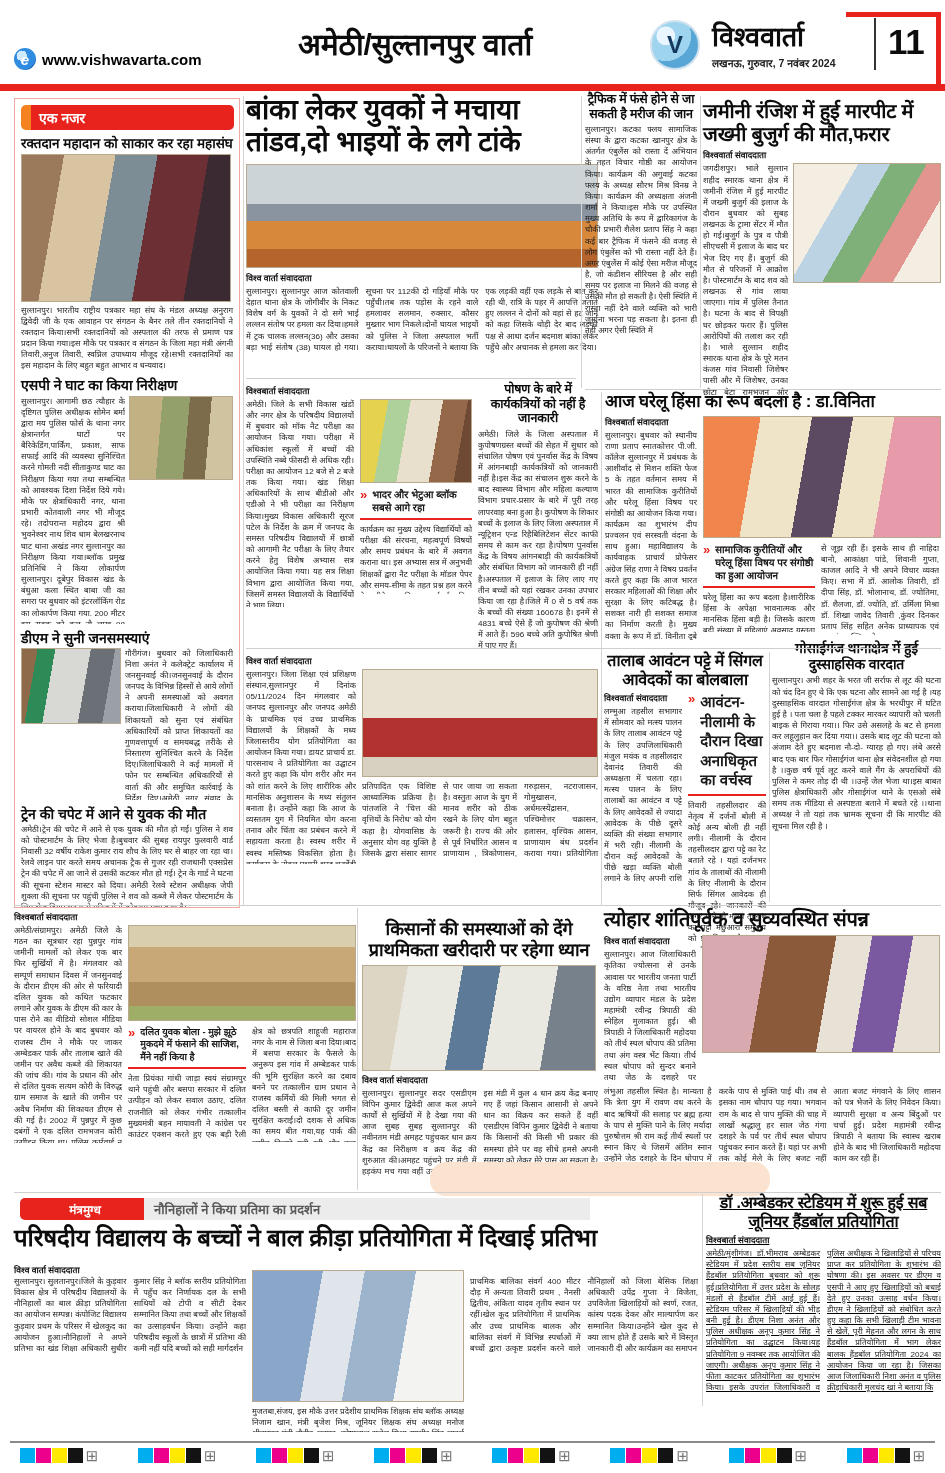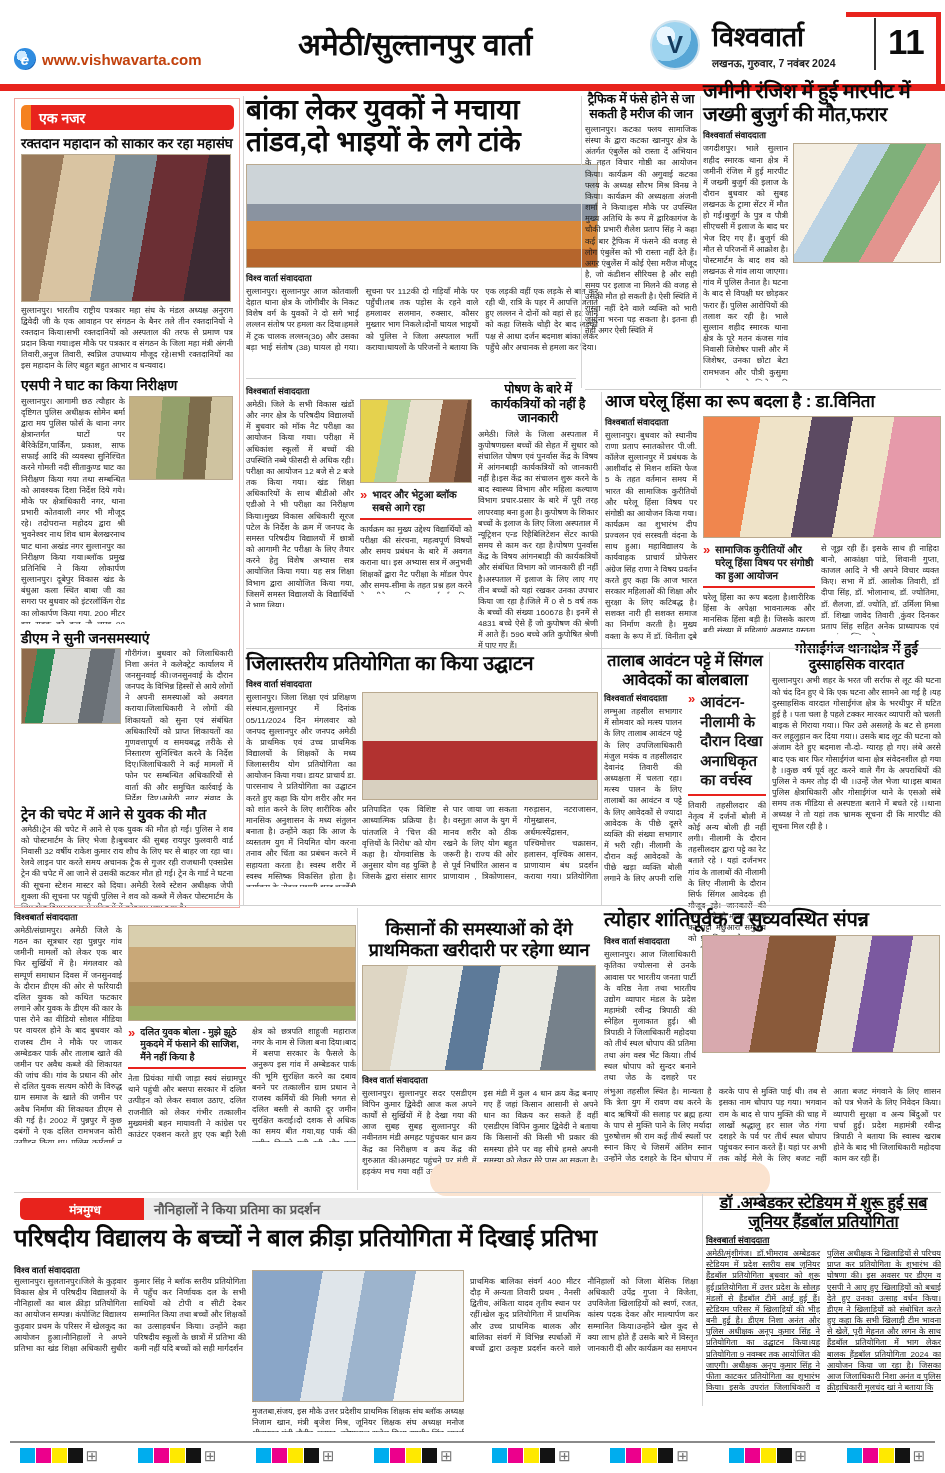--- a/index.html
+++ b/index.html
@@ -51,21 +51,21 @@
   .sq{width:15px;height:15px;display:inline-block;}
   .reg{font-size:15px;line-height:15px;color:#777;margin-left:2px;}
 </style>
 </head>
 <body>
 
 <div id="page">
 
   <div class="abs" style="left:14px;top:48px;display:flex;align-items:center;gap:6px;">
     <span class="ie-icon">e</span>
-    <span style="font-size:15px;font-weight:800;color:#c2410c;">www.vishwavarta.com</span>
+    <span style="font-size:15px;font-weight:800;color:#000000;">www.vishwavarta.com</span>
   </div>
   <div class="abs hl hl-c" style="left:240px;top:28px;width:350px;font-size:30px;">अमेठी/सुल्तानपुर वार्ता</div>
 
   <div class="abs" style="left:650px;top:20px;">
     <div class="logo-globe">V</div>
   </div>
   <div class="abs hl" style="left:712px;top:22px;font-size:27px;">विश्ववार्ता</div>
   <div class="abs" style="left:712px;top:56px;font-size:10.5px;font-weight:700;color:#222;">लखनऊ,   गुरुवार, 7 नवंबर 2024</div>
 
   <div class="abs" style="left:874px;top:18px;width:2px;height:52px;background:#333;"></div>
@@ -124,21 +124,21 @@
   <div class="abs" style="left:478px;top:382px;width:120px;">
     <div class="hl hl-c" style="font-size:12.5px;">पोषण के बारे में कार्यकत्रियों को नहीं है जानकारी</div>
     <div class="body-txt" style="margin-top:3px;height:240px;">अमेठी। जिले के जिला अस्पताल में कुपोषणग्रस्त बच्चों की सेहत में सुधार को संचालित पोषण एवं पुनर्वास केंद्र के विषय में आंगनबाड़ी कार्यकत्रियों को जानकारी नहीं है।इस केंद्र का संचालन शुरू करने के बाद स्वास्थ्य विभाग और महिला कल्याण विभाग प्रचार-प्रसार के बारे में पूरी तरह लापरवाह बना हुआ है। कुपोषण के शिकार बच्चों के इलाज के लिए जिला अस्पताल में न्यूट्रिशन एन्ड रिहैबिलिटेशन सेंटर काफी समय से काम कर रहा है।पोषण पुनर्वास केंद्र के विषय आंगनबाड़ी की कार्यकत्रियों और संबंधित विभाग को जानकारी ही नहीं है।अस्पताल में इलाज के लिए लाए गए तीन बच्चों को यहां रखकर उनका उपचार किया जा रहा है।जिले में 0 से 5 वर्ष तक के बच्चों की संख्या 160678 है। इनमें से 4831 बच्चे ऐसे हैं जो कुपोषण की श्रेणी में आते हैं। 596 बच्चे अति कुपोषित श्रेणी में पाए गए हैं।</div>
   </div>
 
   <div class="abs" style="left:585px;top:92px;width:112px;">
     <div class="hl hl-c" style="font-size:12.5px;">ट्रैफिक में फंसे होने से जा सकती है मरीज की जान</div>
     <div class="body-txt" style="margin-top:3px;height:256px;">सुल्तानपुर। कटका फ्लय सामाजिक संस्था के द्वारा कटका खानपुर क्षेत्र के अंतर्गत एंबुलेंस को रास्ता दें अभियान के तहत विचार गोष्ठी का आयोजन किया। कार्यक्रम की अगुवाई कटका फ्लय के अध्यक्ष सौरभ मिश्र विनम्र ने किया। कार्यक्रम की अध्यक्षता अंजनी शर्मा ने किया।इस मौके पर उपस्थित मुख्य अतिथि के रूप में द्वारिकागंज के चौकी प्रभारी शैलेश प्रताप सिंह ने कहा कई बार ट्रैफिक में फंसने की वजह से लोग एंबुलेंस को भी रास्ता नहीं देते हैं। अगर एंबुलेंस में कोई ऐसा मरीज मौजूद है, जो कंडीशन सीरियस है और सही समय पर इलाज ना मिलने की वजह से उसकी मौत हो सकती है। ऐसी स्थिति में रास्ता नहीं देने वाले व्यक्ति को भारी जुर्माना भरना पड़ सकता है। इतना ही नहीं अगर ऐसी स्थिति में</div>
   </div>
 
-  <div class="abs" style="left:703px;top:80px;width:238px;font-family:Liberation Serif, serif;">
+  <div class="abs" style="left:703px;top:100px;width:238px;">
     <div class="hl" style="font-size:20px;">जमीनी रंजिश में हुई मारपीट में जख्मी बुजुर्ग की मौत,फरार</div>
     <div class="byline" style="margin:3px 0 2px;">विश्ववार्ता संवाददाता</div>
     <div style="overflow:hidden;height:238px;">
       <div class="ph p-fight" style="float:right;width:148px;height:120px;margin:0 0 4px 5px;"></div>
       <div class="body-txt">जगदीशपुर। भाले सुल्तान शहीद स्मारक थाना क्षेत्र में जमीनी रंजिश में हुई मारपीट में जख्मी बुजुर्ग की इलाज के दौरान बुधवार को सुबह लखनऊ के ट्रामा सेंटर में मौत हो गई।बुजुर्ग के पुत्र व पौत्री सीएचसी में इलाज के बाद घर भेज दिए गए हैं। बुजुर्ग की मौत से परिजनों में आक्रोश है। पोस्टमार्टम के बाद शव को लखनऊ से गांव लाया जाएगा। गांव में पुलिस तैनात है। घटना के बाद से विपक्षी घर छोड़कर फरार हैं। पुलिस आरोपियों की तलाश कर रही है। भाले सुल्तान शहीद स्मारक थाना क्षेत्र के पूरे मतन कंजस गांव निवासी जिशेषर पासी और में जिशेषर, उनका छोटा बेटा रामभजन और पौत्री कुसुमा घायल हो गए थे। जिशेषर की गंभीर हालत को देखते हुए उन्हें मेडिकल कॉलेज लखनऊ रेफर कर दिया गया था। बुधवार की सुबह इलाज के दौरान उनकी मौत हो गई। पुलिस ने बहू रेनू की तहरीर पर सुधराम, उनके बेटे प्रदीप, बेटी शशी</div>
     </div>
   </div>
 
   <div class="abs" style="left:605px;top:392px;width:336px;">
     <div class="hl" style="font-size:17px;">आज घरेलू हिंसा का रूप बदला है : डा.विनिता</div>
@@ -157,21 +157,20 @@
             </div>
             <div class="body-txt" style="margin-top:4px;height:40px;">घरेलू हिंसा का रूप बदला है।शारीरिक हिंसा के अपेक्षा भावनात्मक और मानसिक हिंसा बड़ी है। जिसके कारण बड़ी संख्या में महिलाएं अवसाद ग्रस्तता की बीमारी</div>
           </div>
           <div class="body-txt" style="width:118px;height:92px;">से जूझ रही हैं। इसके साथ ही नाहिदा बानो, आकांक्षा पांडे, शिवानी गुप्ता, काजल आदि ने भी अपने विचार व्यक्त किए। सभा में डॉ. आलोक तिवारी, डॉ दीपा सिंह, डॉ. भोलानाथ, डॉ. ज्योतिमा, डॉ. शैलजा, डॉ. ज्योति, डॉ. उर्मिला मिश्रा डॉ. शिखा जावेद तिवारी ,कुंवर दिनकर प्रताप सिंह सहित अनेक प्राध्यापक एवं छात्राएं उपस्थित रहे।</div>
         </div>
       </div>
     </div>
   </div>
 
   <div class="abs" style="left:246px;top:652px;width:352px;">
-    <div class="hl" style="font-size:20px;">जिलास्तरीय प्रतियोगिता का किया उद्घाटन</div>
     <div class="byline" style="margin:3px 0 2px;">विश्व वार्ता संवाददाता</div>
     <div style="display:flex;gap:6px;">
       <div class="body-txt" style="width:110px;height:195px;">सुल्तानपुर। जिला शिक्षा एवं प्रशिक्षण संस्थान,सुल्तानपुर में दिनांक 05/11/2024 दिन मंगलवार को जनपद सुल्तानपुर और जनपद अमेठी के प्राथमिक एवं उच्च प्राथमिक विद्यालयों के शिक्षकों के मध्य जिलास्तरीय योग प्रतियोगिता का आयोजन किया गया। डायट प्राचार्य डा. पारसनाथ ने प्रतियोगिता का उद्घाटन करते हुए कहा कि योग शरीर और मन को शांत करने के लिए शारीरिक और मानसिक अनुशासन के मध्य संतुलन बनाता है। उन्होंने कहा कि आज के व्यस्ततम युग में नियमित योग करना तनाव और चिंता का प्रबंधन करने में सहायता करता है। स्वस्थ शरीर में स्वस्थ मस्तिष्क विकसित होता है। कार्यक्रम के नोडल प्रभारी शरद चतुर्वेदी ने कहा कि योग प्राचीन भारतीय ऋषिमुनियों और तत्ववेत्ताओं द्वारा</div>
       <div style="width:236px;">
         <div class="ph p-yoga" style="width:236px;height:108px;"></div>
         <div class="body-txt cols3" style="margin-top:4px;height:84px;">प्रतिपादित एक विशिष्ट आध्यात्मिक प्रक्रिया है। पांतजलि ने 'चित्त की वृत्तियों के निरोध' को योग कहा है। योगवासिष्ठ के अनुसार योग वह युक्ति है जिसके द्वारा संसार सागर से पार जाया जा सकता है। वस्तुतः आज के युग में मानव शरीर को ठीक रखने के लिए योग बहुत जरूरी है। राज्य की ओर से पूर्व निर्धारित आसन व प्राणायाम , त्रिकोणासन, गरुड़ासन, नटराजासन, गोमुखासन, अर्धमत्स्येंद्रासन, पश्चिमोत्तर चक्रासन, हलासन, वृश्चिक आसन, प्राणायाम बंध प्रदर्शन कराया गया। प्रतियोगिता में जनपद अमेठी से दो पुरुष प्रतिभागियों एवं जनपद सुल्तानपुर से बीस पुरुष और चार महिला प्रतिभागियों ने प्रतिभाग किया। प्रतियोगिता का मूल्यांकन योग प्रशिक्षकों की तीन सदस्यीय मूल्यांकन कमेटी की ओर से किया गया।</div>
       </div>
     </div>
   </div>
 

